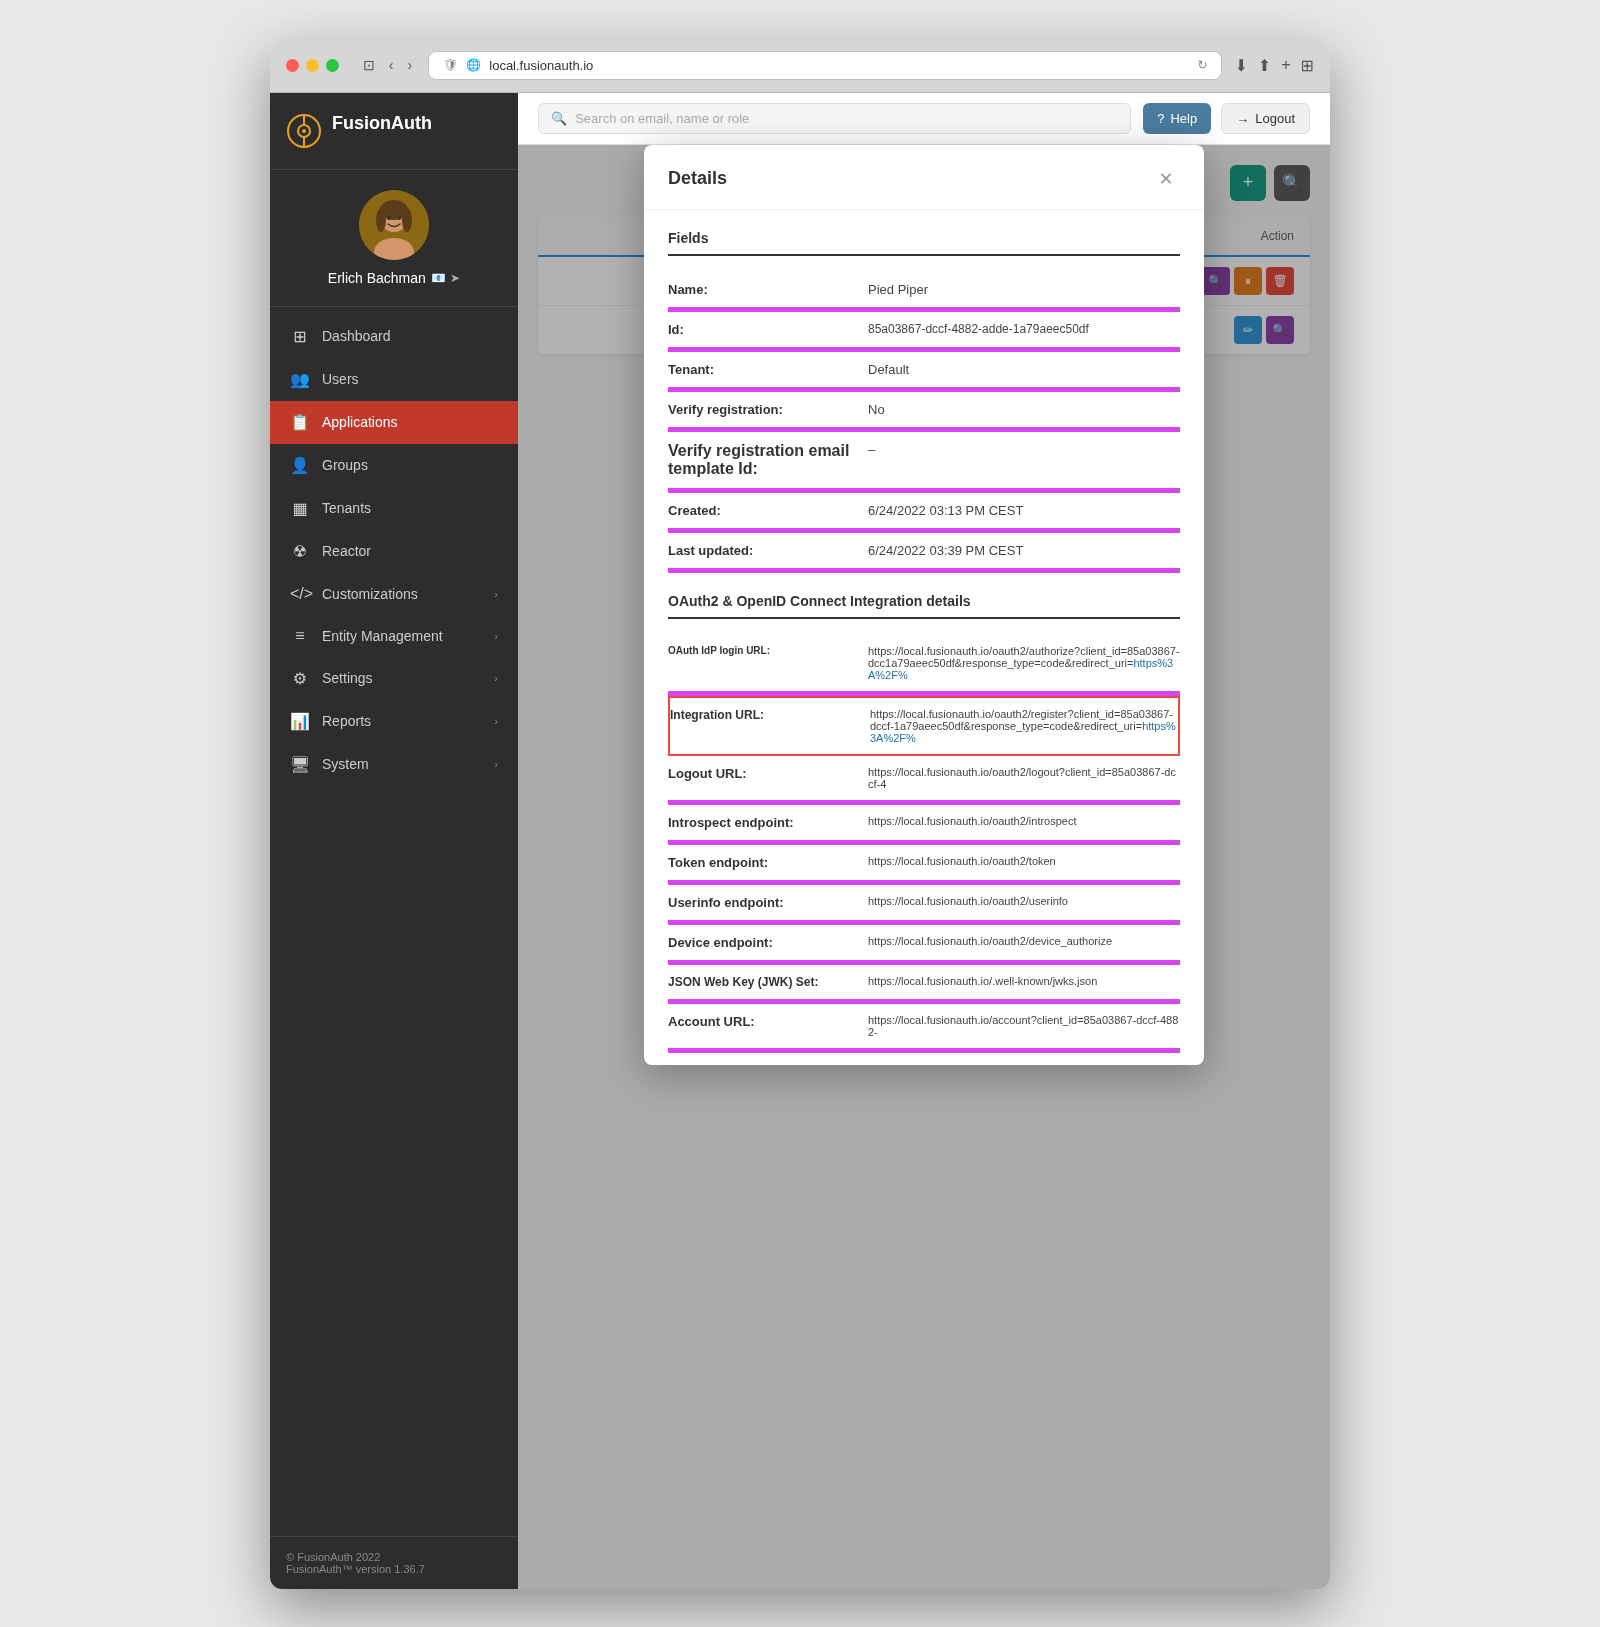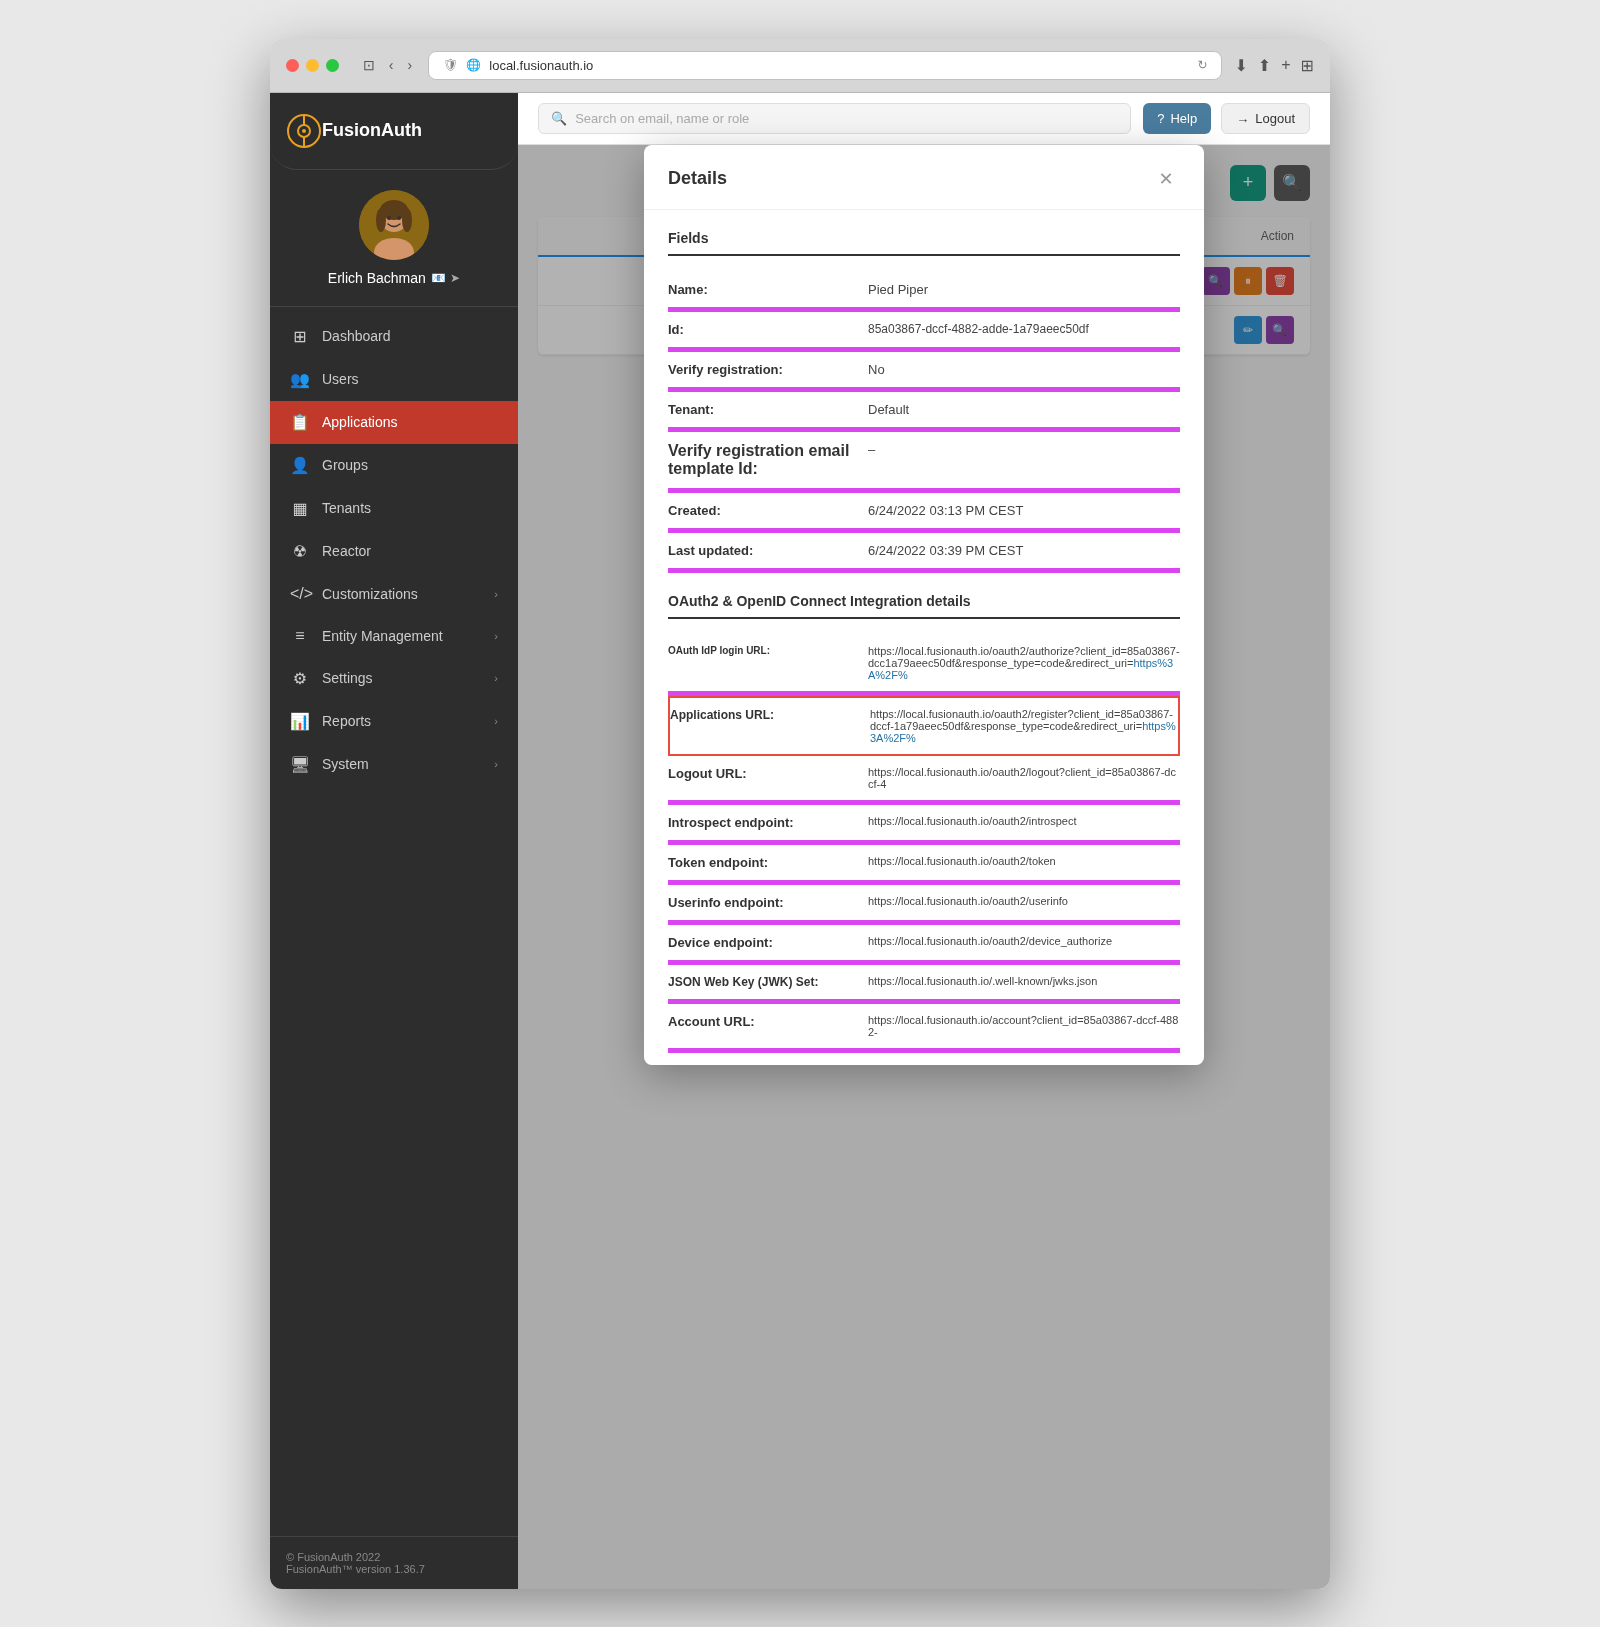--- a/index.html
+++ b/index.html
@@ -100,23 +100,23 @@
       background: #2d2d2d;
       color: white;
       display: flex;
       flex-direction: column;
       flex-shrink: 0;
     }
 
     .sidebar-header {
       padding: 20px 16px;
       display: flex;
-      align-items: center;
+      align-items: flex-start;
+      gap: 10px;
       border-bottom: 1px solid #444;
-      border-radius: 27px;
     }
 
     .logo-icon {
       width: 36px;
       height: 36px;
       color: #e8a020;
     }
 
     .logo-text {
       font-size: 18px;
@@ -652,26 +652,26 @@
 
               <div class="detail-row">
                 <span class="detail-label">Name:</span>
                 <span class="detail-value">Pied Piper</span>
               </div>
               <div class="detail-row">
                 <span class="detail-label">Id:</span>
                 <span class="detail-value" style="font-size:12px;">85a03867-dccf-4882-adde-1a79aeec50df</span>
               </div>
               <div class="detail-row">
+                <span class="detail-label">Tenant:</span>
+                <span class="detail-value">Default</span>
+              </div>
+              <div class="detail-row">
                 <span class="detail-label">Verify registration:</span>
                 <span class="detail-value">No</span>
-              </div>
-              <div class="detail-row">
-                <span class="detail-label">Tenant:</span>
-                <span class="detail-value">Default</span>
               </div>
               <div class="detail-row">
                 <span class="detail-label" style="font-size:16px;">Verify registration email template Id:</span>
                 <span class="detail-value">–</span>
               </div>
               <div class="detail-row">
                 <span class="detail-label">Created:</span>
                 <span class="detail-value">6/24/2022 03:13 PM CEST</span>
               </div>
               <div class="detail-row">
@@ -682,21 +682,21 @@
               <div class="oauth-section-title">OAuth2 &amp; OpenID Connect Integration details</div>
 
               <div class="detail-row">
                 <span class="detail-label" style="font-size:10px;">OAuth IdP login URL:</span>
                 <span class="detail-value" style="font-size:11px;">
                   https://local.fusionauth.io/oauth2/authorize?client_id=85a03867-dcc1a79aeec50df&amp;response_type=code&amp;redirect_uri=<a>https%3A%2F%</a>
                 </span>
               </div>
 
               <div class="detail-row highlighted-row">
-                <span class="detail-label" style="font-size:12px;">Applications URL:</span>
+                <span class="detail-label" style="font-size:12px;">Integration URL:</span>
                 <span class="detail-value" style="font-size:11px;">
                   https://local.fusionauth.io/oauth2/register?client_id=85a03867-dccf-1a79aeec50df&amp;response_type=code&amp;redirect_uri=<a>https%3A%2F%</a>
                 </span>
               </div>
 
               <div class="detail-row">
                 <span class="detail-label">Logout URL:</span>
                 <span class="detail-value" style="font-size:11px;">https://local.fusionauth.io/oauth2/logout?client_id=85a03867-dccf-4</span>
               </div>
 

